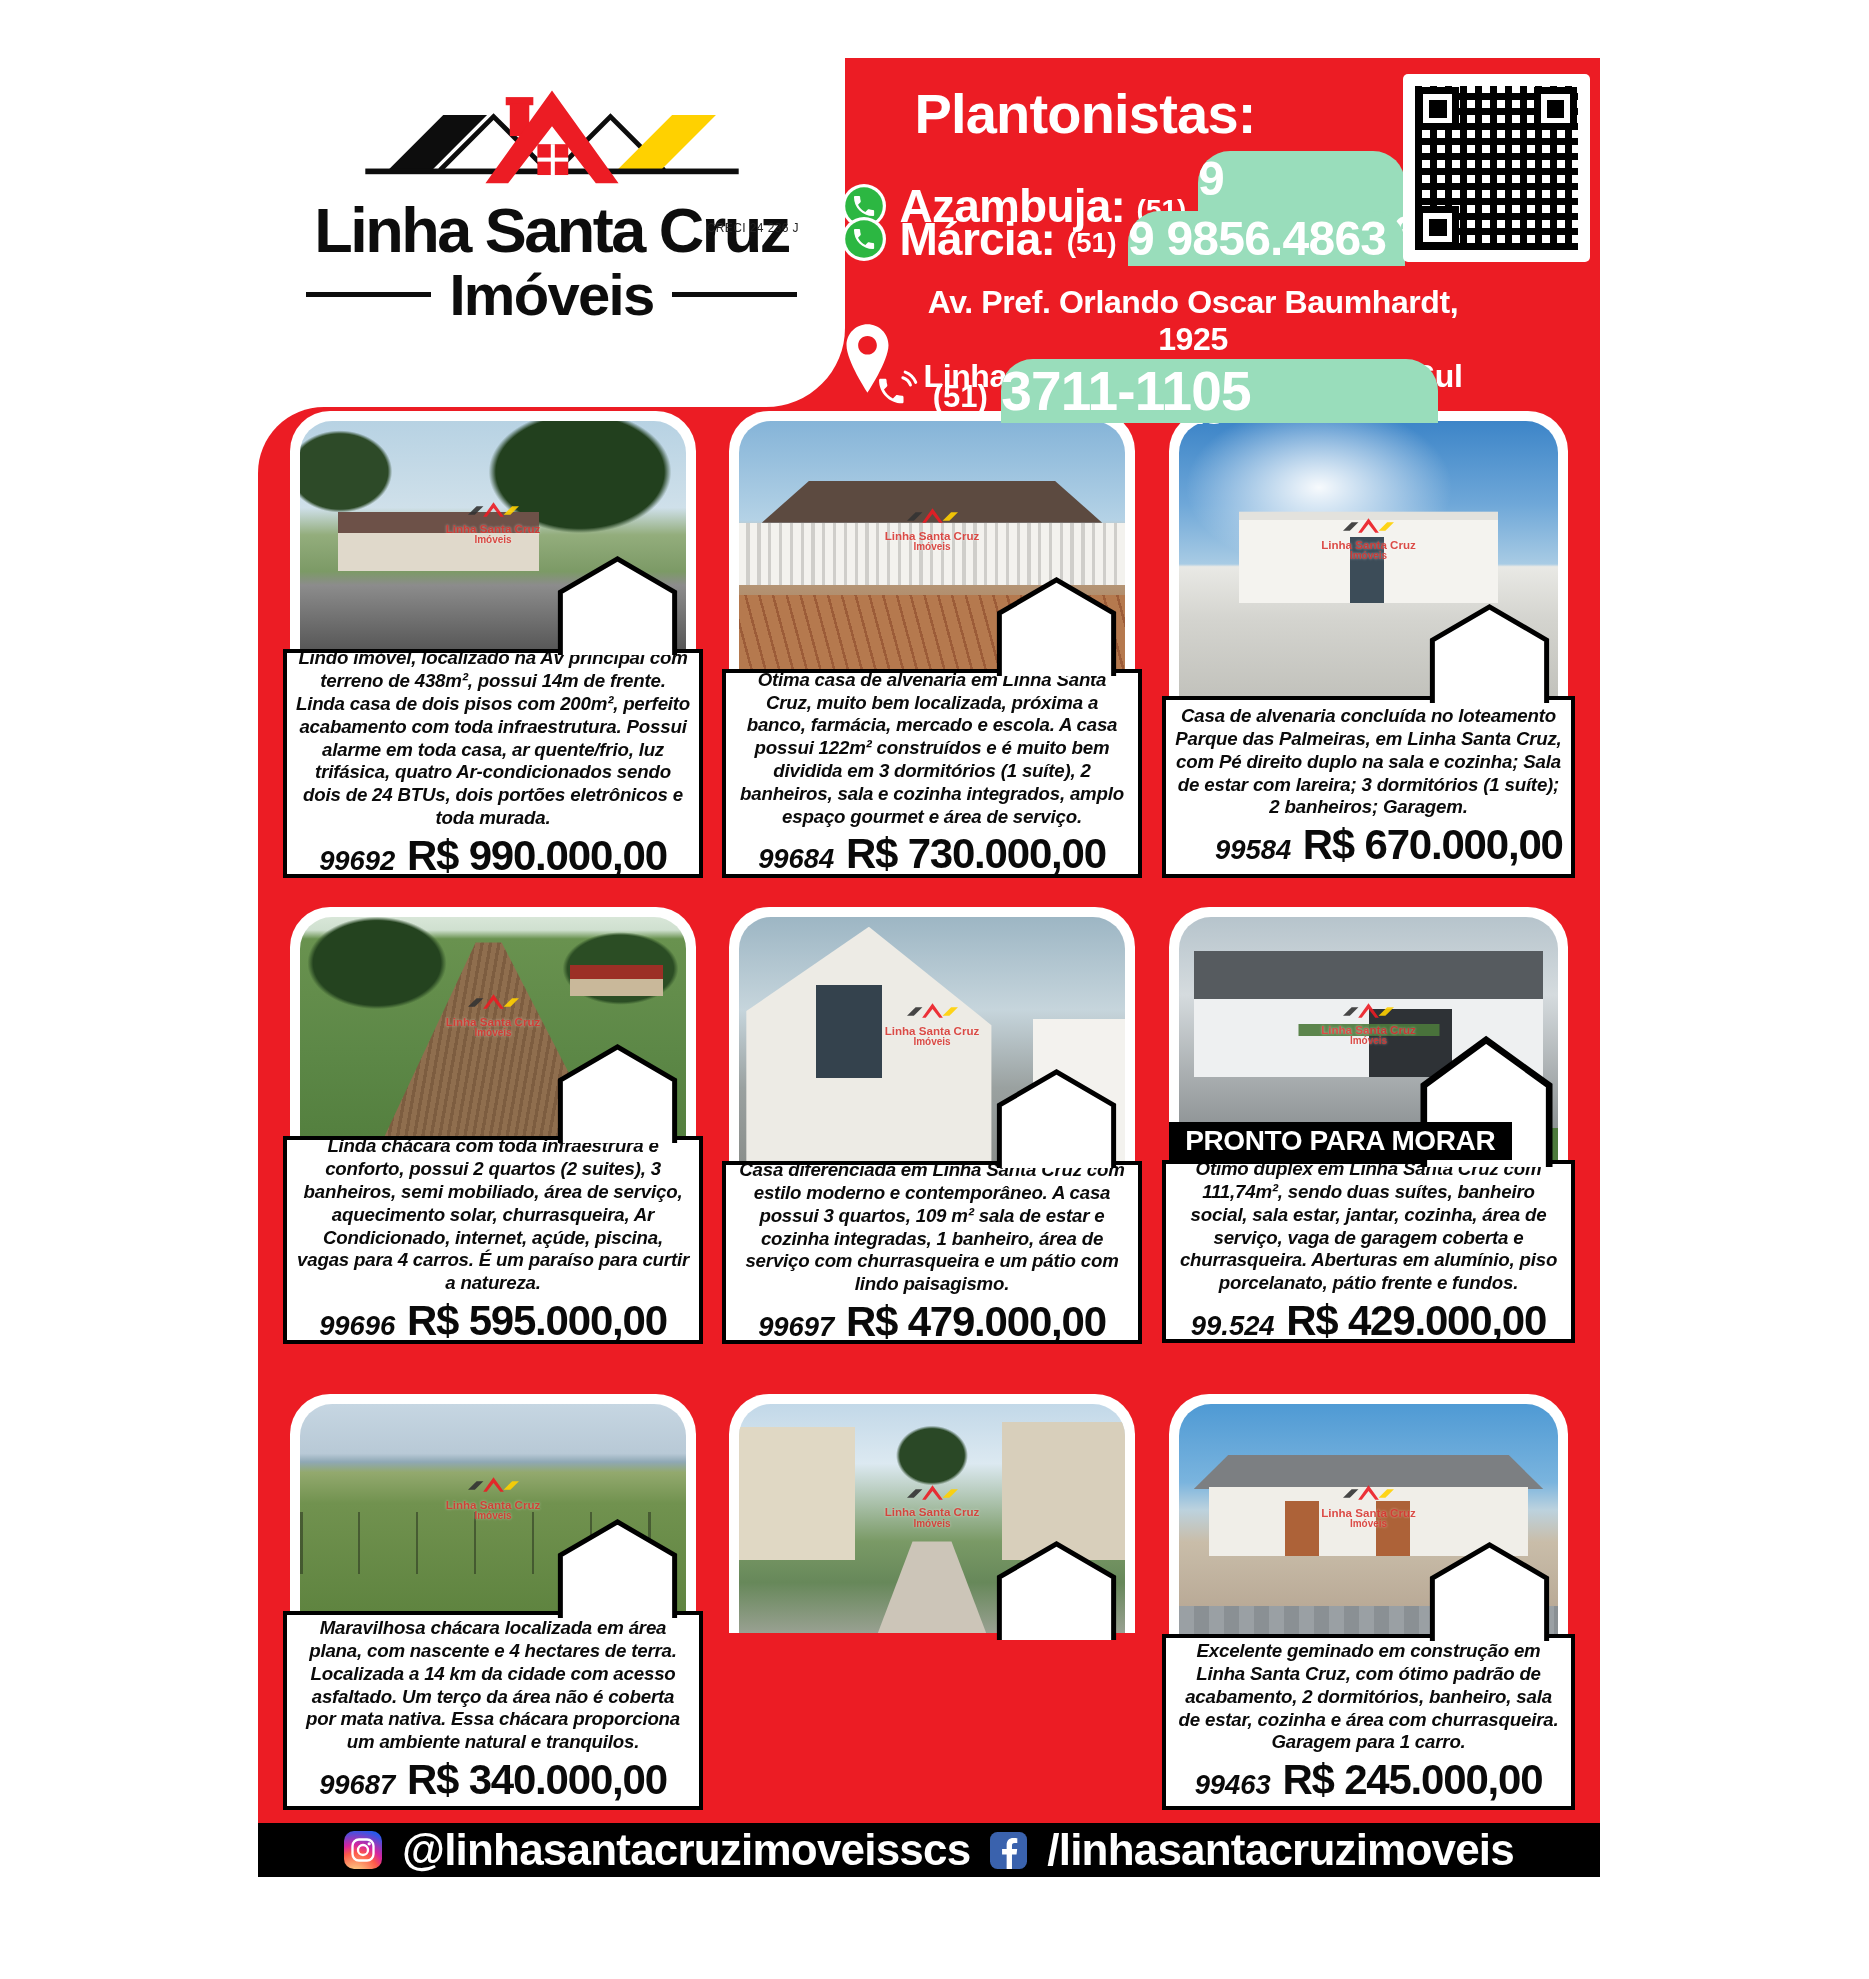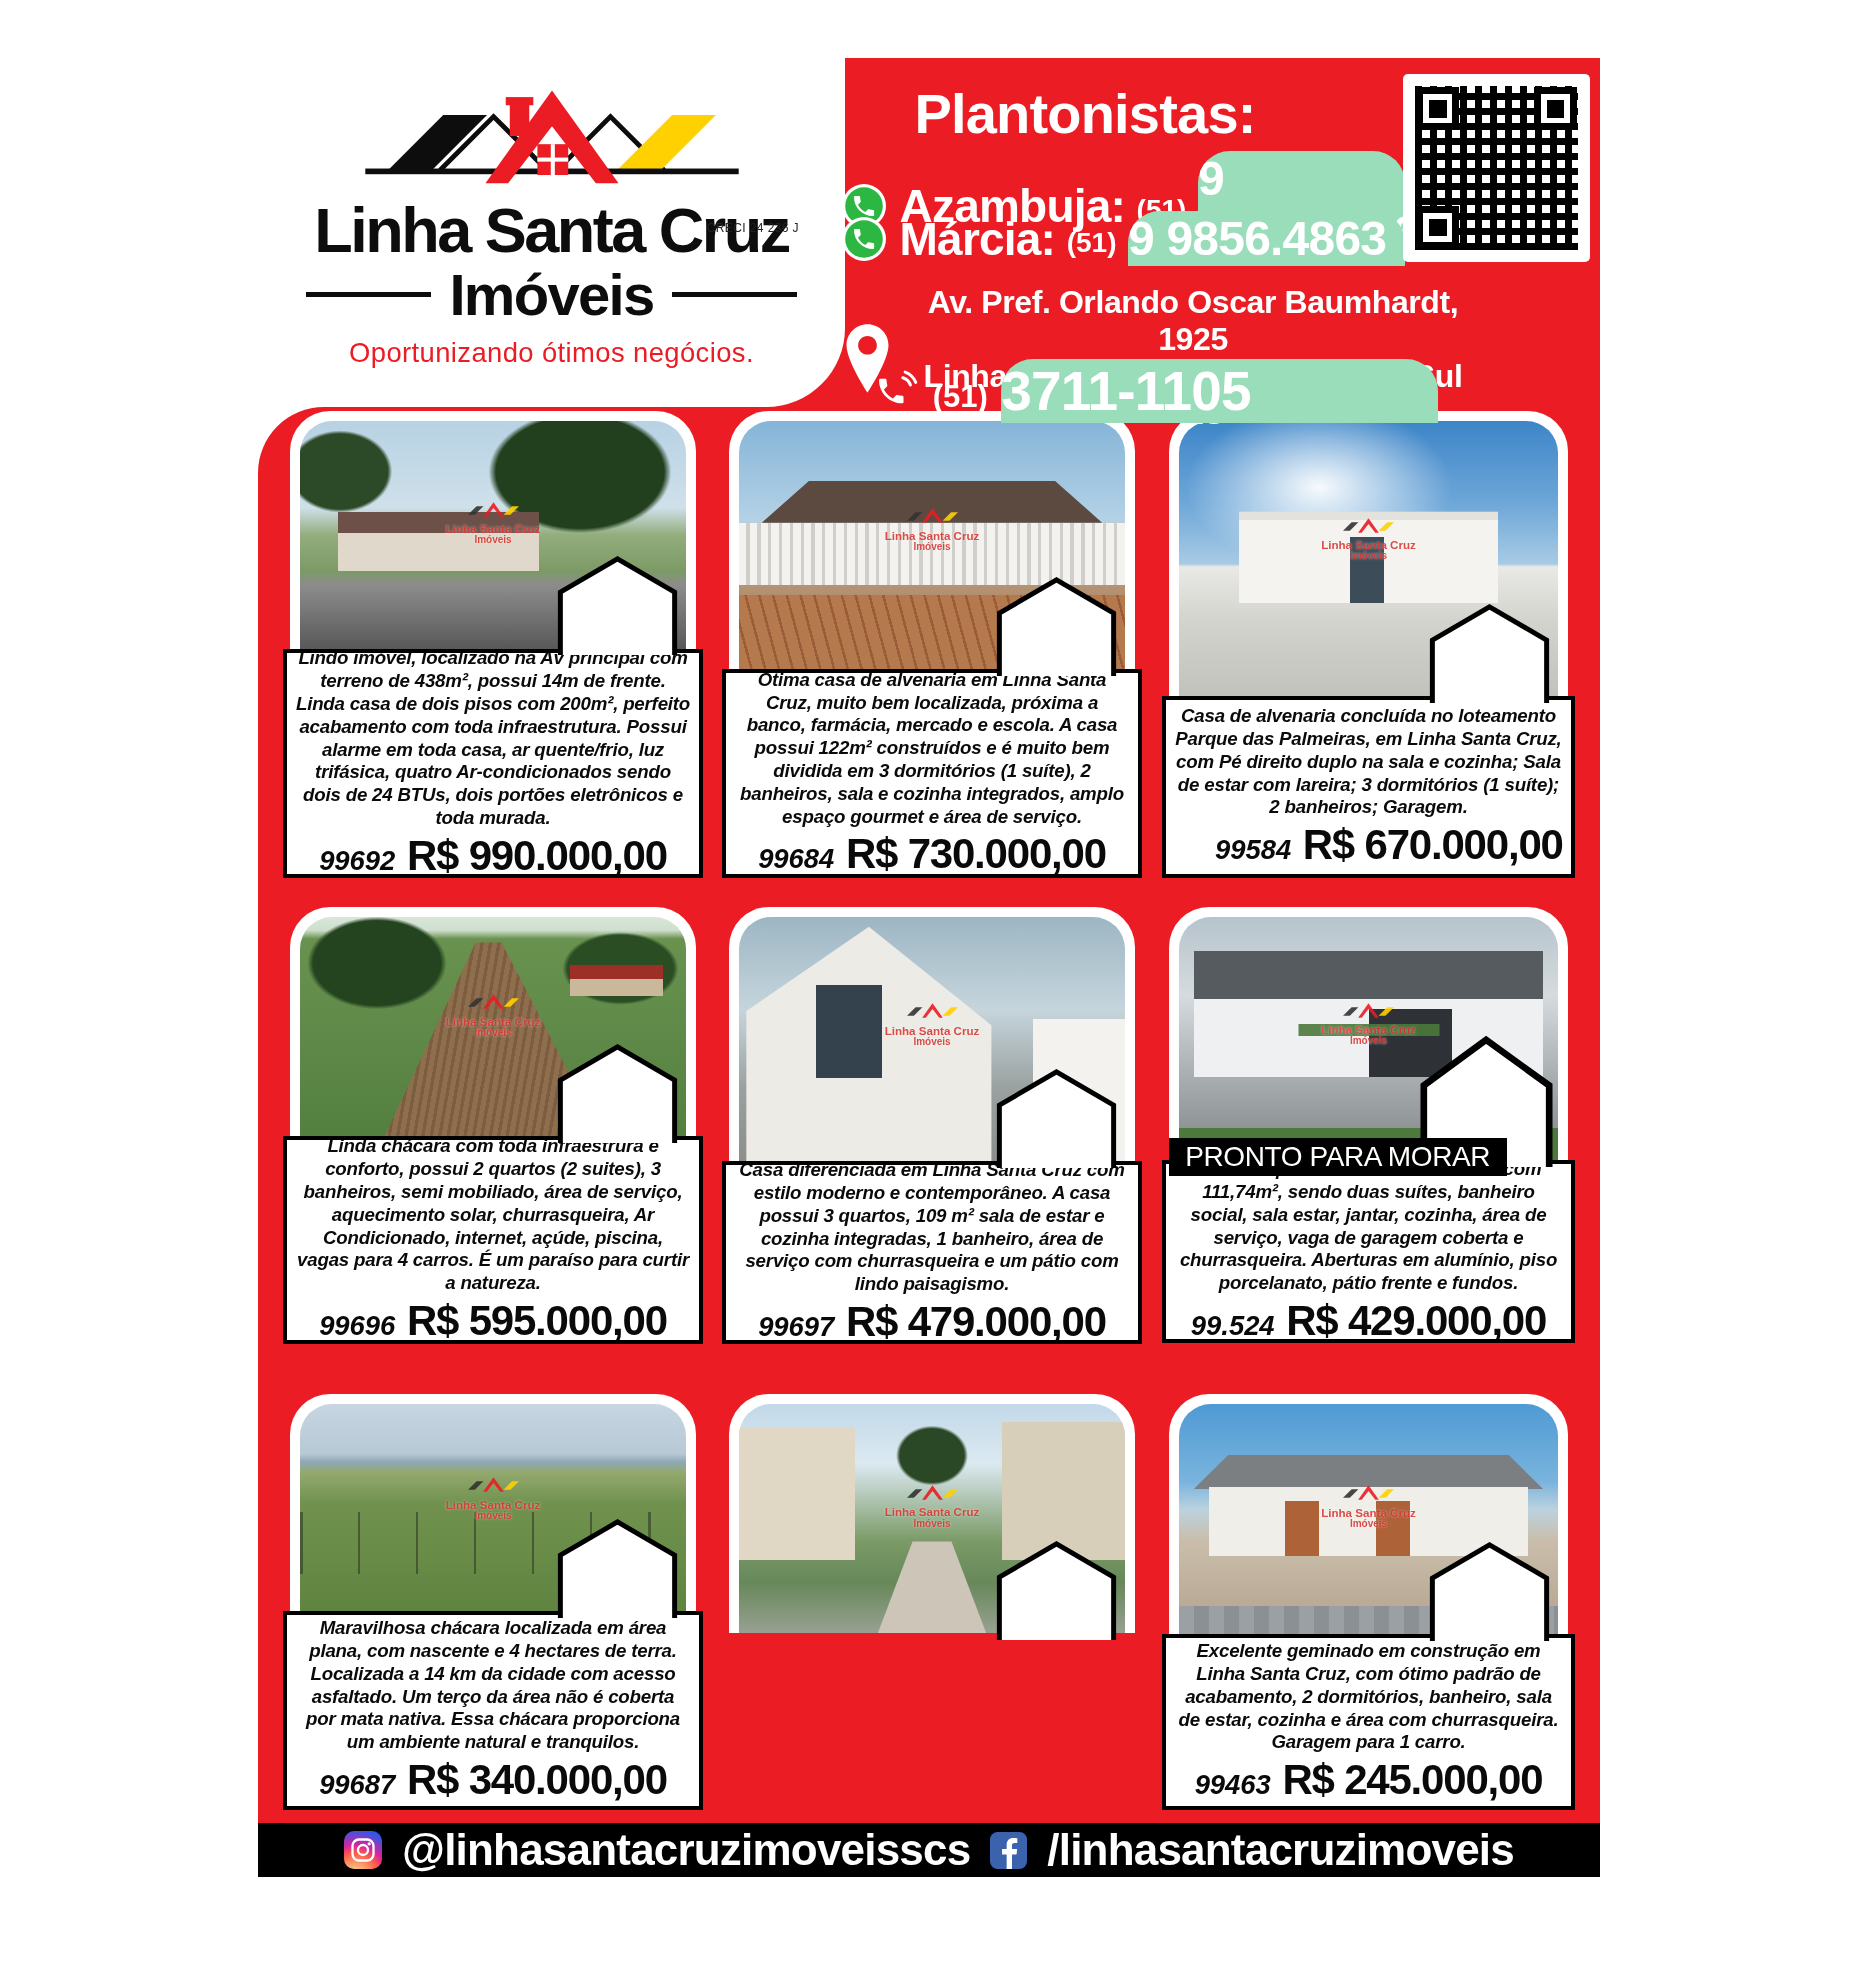--- a/index.html
+++ b/index.html
@@ -55,21 +55,21 @@
   .textbox{position:absolute;left:0;right:0;bottom:0;background:#fff;border:4.2px solid #000;
            display:flex;flex-direction:column;align-items:center;justify-content:center;
            padding:5px 8.3px;overflow:hidden;z-index:3;}
   .desc{margin:0;text-align:center;font-size:18.7px;line-height:1.22;font-weight:bold;font-style:italic;
         color:#0a0a0a;letter-spacing:-0.2px;}
   .priceline{display:flex;align-items:baseline;gap:11.6px;margin-top:1.7px;}
   .code{font-size:27.4px;font-weight:bold;font-style:italic;color:#0a0a0a;}
   .price{font-size:42px;font-weight:900;letter-spacing:-1.2px;color:#0a0a0a;}
   .pointer{position:absolute;right:23px;z-index:4;}
   .badge{position:absolute;left:6.6px;height:38px;background:#000;color:#fff;display:flex;align-items:center;
-         padding:0 16.6px;font-size:28px;font-weight:400;letter-spacing:-0.4px;z-index:5;white-space:nowrap;margin-top:16px;}
+         padding:0 16.6px;font-size:28px;font-weight:700;letter-spacing:-0.4px;z-index:5;white-space:nowrap;}
   
   .wm{position:absolute;left:50%;top:34%;transform:translateX(-50%);text-align:center;opacity:.9;z-index:2;width:141px;}
   .wm span{display:block;color:#d93a35;font-weight:bold;line-height:1.05;text-shadow:0 0 2.5px rgba(255,255,255,.6);}
   .wm .l1{font-size:11.6px;}
   .wm .l2{font-size:10px;}
   
   .footer-bar{position:absolute;left:0;right:0;bottom:0;height:54px;background:#000;display:flex;
               align-items:center;justify-content:center;gap:20px;z-index:4;}
   .footer-bar .handle{color:#fff;font-size:44px;font-weight:900;letter-spacing:-0.8px;}
   .ig-icon{width:38px;height:38px;border-radius:10px;
@@ -141,21 +141,20 @@
         <line x1="231" y1="84" x2="231" y2="122" stroke="#fff" stroke-width="5"></line>
         <line x1="212" y1="103" x2="250" y2="103" stroke="#fff" stroke-width="5"></line>
       </svg>
       <div class="creci">CRECI 24 236 J</div>
       <div class="brand-name">Linha Santa Cruz</div>
       <div class="brand-line2">
         <span class="rule"></span>
         <span class="brand-imoveis">Imóveis</span>
         <span class="rule"></span>
       </div>
-      <div class="tagline">Oportunizando ótimos negócios.</div>
     </div>
 
     <div class="contact-title">Plantonistas:</div>
 
     <div class="agent-row" style="top:93px;">
       <svg class="wa-icon" viewBox="0 0 24 24">
         <circle cx="12" cy="12" r="11" fill="#fff"></circle>
           <circle cx="12" cy="12" r="9.4" fill="#2cb742"></circle>
         <g transform="translate(5.3 5.3) scale(0.56)">
             <path fill="#fff" d="M6.62 10.79c1.44 2.83 3.76 5.14 6.59 6.59l2.2-2.2c.27-.27.67-.36 1.02-.24 1.12.37 2.33.57 3.57.57.55 0 1 .45 1 1V20c0 .55-.45 1-1 1-9.39 0-17-7.61-17-17 0-.55.45-1 1-1h3.5c.55 0 1 .45 1 1 0 1.25.2 2.45.57 3.57.11.35.03.74-.25 1.02l-2.2 2.2z"></path>

